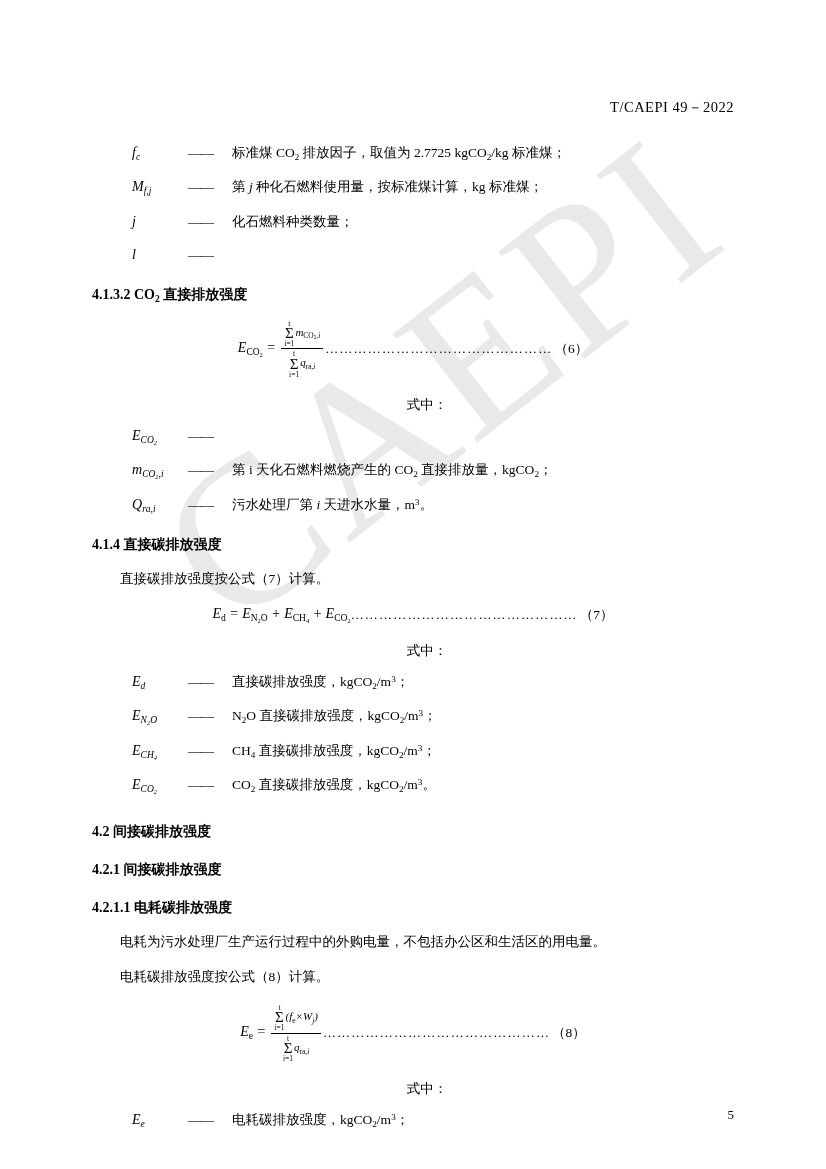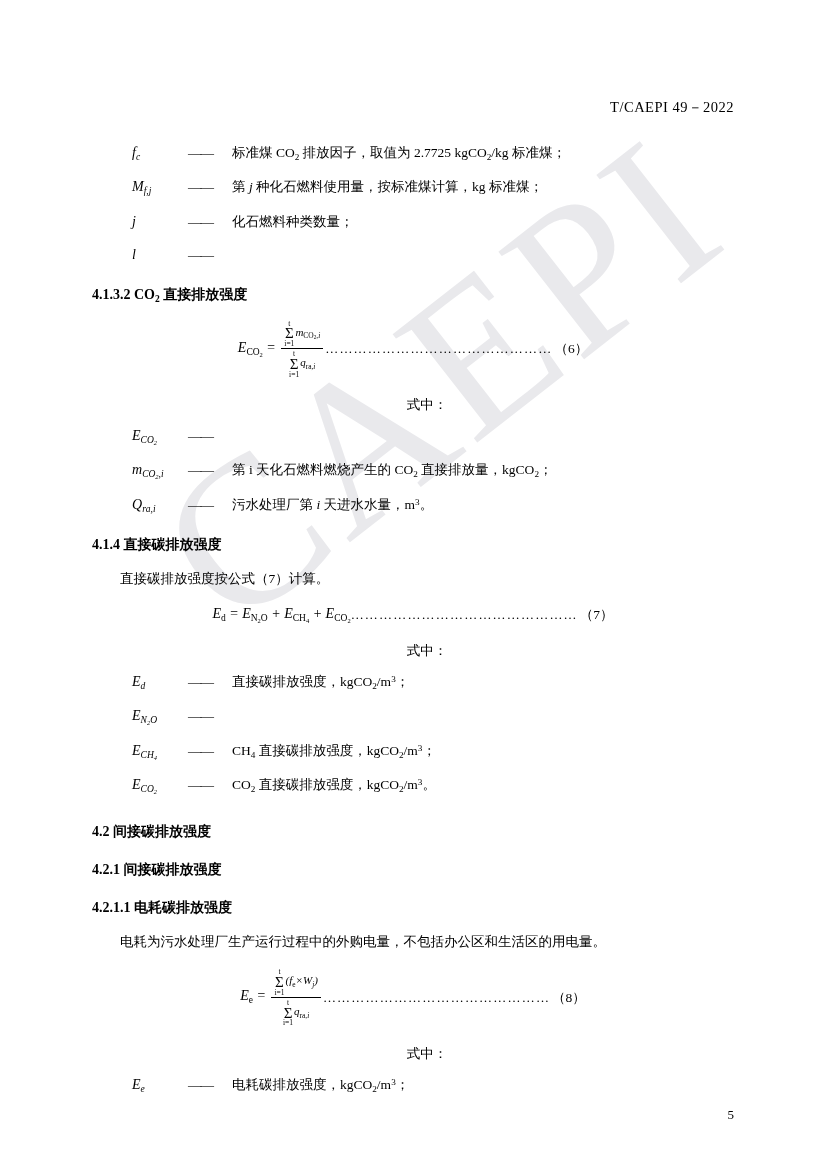--- a/index.html
+++ b/index.html
@@ -256,38 +256,40 @@
 
     <div class="defs">
       <div class="def-row">
         <div class="def-sym">E<sub>d</sub></div>
         <div class="def-dash">——</div>
         <div class="def-text">直接碳排放强度，kgCO<sub>2</sub>/m<sup>3</sup>；</div>
       </div>
       <div class="def-row">
         <div class="def-sym">E<sub>N<sub>2</sub>O</sub></div>
         <div class="def-dash">——</div>
+        <div class="def-text">N<sub>2</sub>O 直接碳排放强度，kgCO<sub>2</sub>/m<sup>3</sup>；</div>
       </div>
       <div class="def-row">
         <div class="def-sym">E<sub>CH<sub>4</sub></sub></div>
         <div class="def-dash">——</div>
         <div class="def-text">CH<sub>4</sub> 直接碳排放强度，kgCO<sub>2</sub>/m<sup>3</sup>；</div>
       </div>
       <div class="def-row">
         <div class="def-sym">E<sub>CO<sub>2</sub></sub></div>
         <div class="def-dash">——</div>
         <div class="def-text">CO<sub>2</sub> 直接碳排放强度，kgCO<sub>2</sub>/m<sup>3</sup>。</div>
       </div>
     </div>
 
     <div class="h2">4.2  间接碳排放强度</div>
     <div class="h3">4.2.1  间接碳排放强度</div>
     <div class="h3">4.2.1.1  电耗碳排放强度</div>
 
     <div class="para">电耗为污水处理厂生产运行过程中的外购电量，不包括办公区和生活区的用电量。</div>
+    <div class="para">电耗碳排放强度按公式（8）计算。</div>
 
     <div class="formula">
       <span class="fml">
         E<sub class="up">e</sub>&nbsp;=&nbsp;<span class="frac">
             <span class="numer"><span class="sumlim">
                 <span>t</span>
                 <span class="big">Σ</span>
                 <span>i=1</span>
               </span>(<span class="it">f</span><sub class="up">e</sub>×<span class="it">W</span><sub class="up"><span class="it">j</span></sub>)</span>
             <span class="denom"><span class="sumlim">

